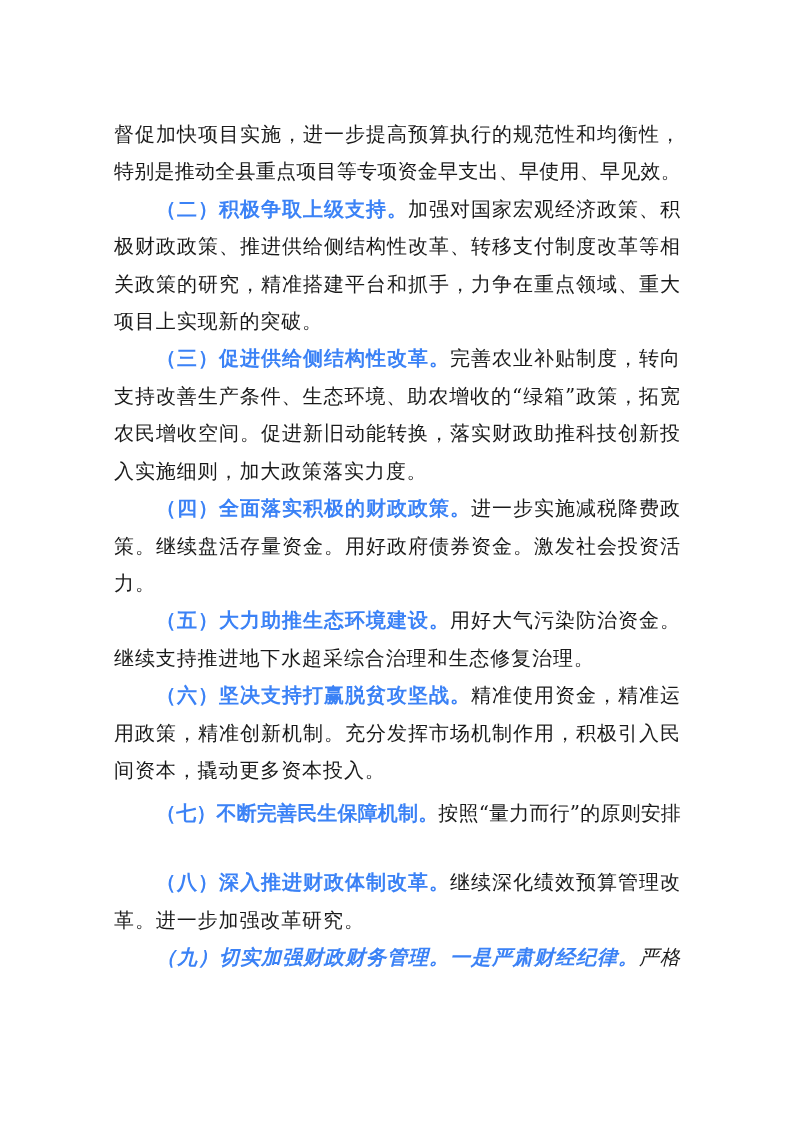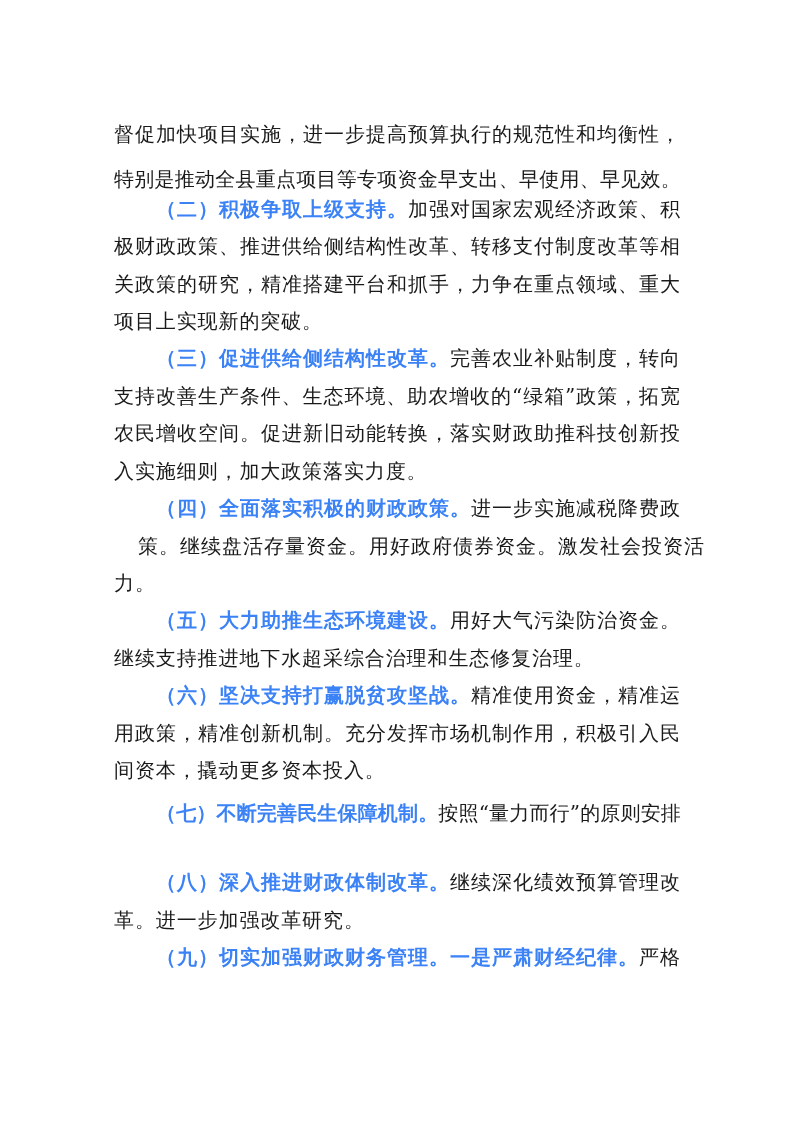--- a/index.html
+++ b/index.html
@@ -13,43 +13,43 @@
   .line.short { text-align-last: left; letter-spacing: 0.9px; }
   .b { font-weight: bold; color: #3b82f6; }
   .r { font-weight: normal; color: #1a1a1a; }
 </style>
 </head>
 <body>
 
 <div class="page">
 
   <div class="line" style="top: 119px; letter-spacing: 1px; text-align: left; text-align-last: left;"><span class="r">督促加快项目实施，进一步提高预算执行的规范性和均衡性，</span></div>
-  <div class="line" style="top: 156px; letter-spacing: 0.25px; text-align: left; text-align-last: left; margin-top: 8px;"><span class="r">特别是推动全县重点项目等专项资金早支出、早使用、早见效。</span></div>
+  <div class="line" style="top: 156px; letter-spacing: 0.25px; text-align: left; text-align-last: left;"><span class="r">特别是推动全县重点项目等专项资金早支出、早使用、早见效。</span></div>
 
   <div class="line indent" style="top: 194px; letter-spacing: 1px; text-align: left; text-align-last: left;"><span class="b">（二）积极争取上级支持。</span><span class="r">加强对国家宏观经济政策、积</span></div>
   <div class="line" style="top: 231px; letter-spacing: 1px; text-align: left; text-align-last: left;"><span class="r">极财政政策、推进供给侧结构性改革、转移支付制度改革等相</span></div>
   <div class="line" style="top: 269px; letter-spacing: 1px; text-align: left; text-align-last: left;"><span class="r">关政策的研究，精准搭建平台和抓手，力争在重点领域、重大</span></div>
   <div class="line short" style="top:306px"><span class="r">项目上实现新的突破。</span></div>
 
   <div class="line indent" style="top: 343px; letter-spacing: 1px; text-align: left; text-align-last: left;"><span class="b">（三）促进供给侧结构性改革。</span><span class="r">完善农业补贴制度，转向</span></div>
   <div class="line" style="top: 381px; letter-spacing: 0.948103px; text-align: left; text-align-last: left;"><span class="r">支持改善生产条件、生态环境、助农增收的“绿箱”政策，拓宽</span></div>
   <div class="line" style="top: 418px; letter-spacing: 1px; text-align: left; text-align-last: left;"><span class="r">农民增收空间。促进新旧动能转换，落实财政助推科技创新投</span></div>
   <div class="line short" style="top:456px"><span class="r">入实施细则，加大政策落实力度。</span></div>
 
   <div class="line indent" style="top: 493px; letter-spacing: 1px; text-align: left; text-align-last: left;"><span class="b">（四）全面落实积极的财政政策。</span><span class="r">进一步实施减税降费政</span></div>
-  <div class="line" style="top: 531px; letter-spacing: 1px; text-align: center; text-align-last: left; margin-left: 24px;"><span class="r">策。继续盘活存量资金。用好政府债券资金。激发社会投资活</span></div>
+  <div class="line" style="top: 531px; letter-spacing: 1px; text-align: center; text-align-last: left;"><span class="r">策。继续盘活存量资金。用好政府债券资金。激发社会投资活</span></div>
   <div class="line short" style="top:568px"><span class="r">力。</span></div>
 
   <div class="line indent" style="top: 605px; letter-spacing: 1px; text-align: left; text-align-last: left;"><span class="b">（五）大力助推生态环境建设。</span><span class="r">用好大气污染防治资金。</span></div>
   <div class="line short" style="top:643px"><span class="r">继续支持推进地下水超采综合治理和生态修复治理。</span></div>
 
   <div class="line indent" style="top: 680px; letter-spacing: 1px; text-align: left; text-align-last: left;"><span class="b">（六）坚决支持打赢脱贫攻坚战。</span><span class="r">精准使用资金，精准运</span></div>
   <div class="line short" style="top:755px"><span class="r">间资本，撬动更多资本投入。</span></div>
   <div class="line" style="top: 718px; letter-spacing: 1px; text-align: left; text-align-last: left;"><span class="r">用政策，精准创新机制。充分发挥市场机制作用，积极引入民</span></div>
 
   <div class="line indent" style="top: 792px; letter-spacing: 0.168403px; text-align: left; text-align-last: left; margin-top: 6px;"><span class="b">（七）不断完善民生保障机制。</span><span class="r">按照“量力而行”的原则安排</span></div>
 
   <div class="line indent" style="top: 867px; letter-spacing: 1px; text-align: left; text-align-last: left;"><span class="b">（八）深入推进财政体制改革。</span><span class="r">继续深化绩效预算管理改</span></div>
   <div class="line short" style="top:905px"><span class="r">革。进一步加强改革研究。</span></div>
 
-  <div class="line indent" style="top: 942px; letter-spacing: 1px; text-align: center; text-align-last: left;"><span class="b">（九）切实加强财政财务管理。一是严肃财经纪律。</span><span class="r">严格</span></div>
+  <div class="line indent" style="top: 942px; letter-spacing: 1px; text-align: center; text-align-last: left; font-style: italic;"><span class="b">（九）切实加强财政财务管理。一是严肃财经纪律。</span><span class="r">严格</span></div>
 
 </div>
 
 </body></html>

